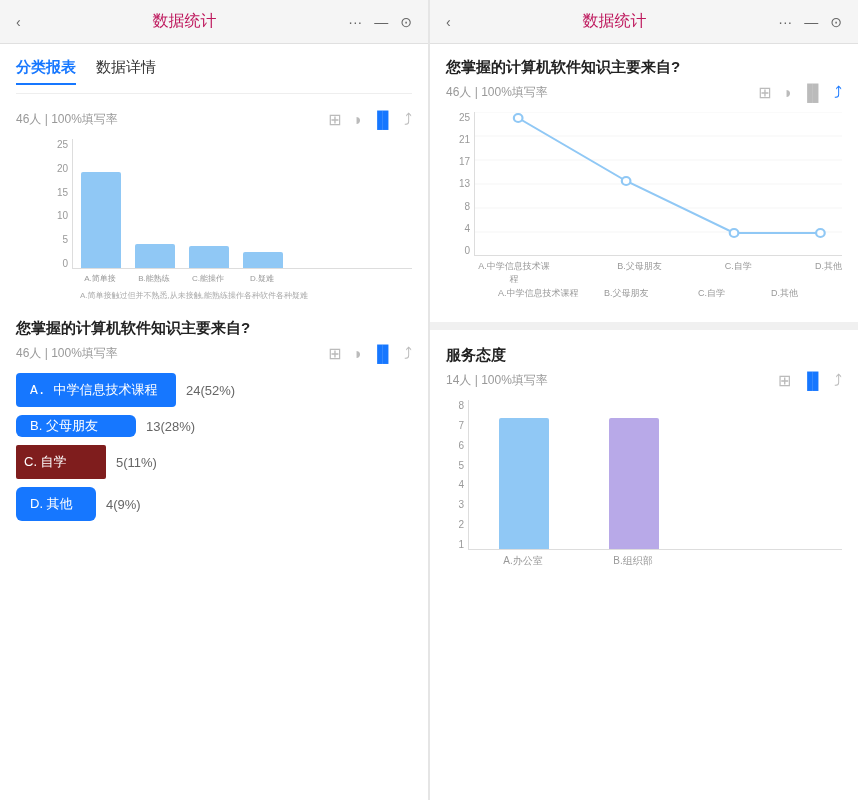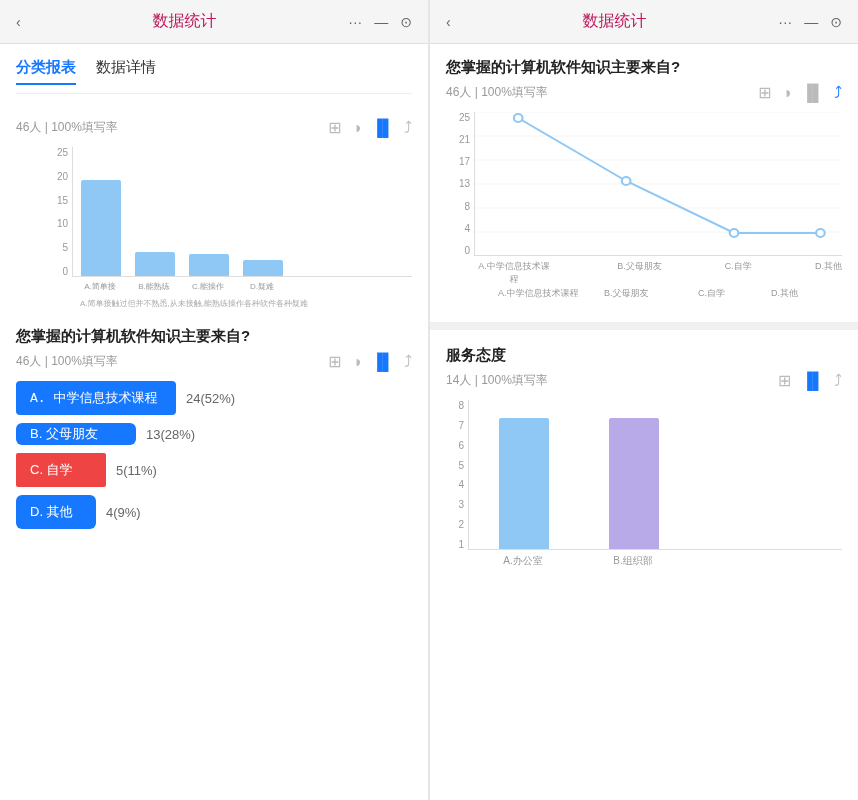--- a/index.html
+++ b/index.html
@@ -47,21 +47,21 @@
     .content {
       flex: 1;
       overflow-y: auto;
       padding: 14px 16px;
       background: #fff;
     }
     
     .tabs {
       display: flex;
       gap: 20px;
-      margin-bottom: 24px;
+      margin-bottom: 16px;
       border-bottom: 1px solid #eee;
       padding-bottom: 8px;
     }
     .tab {
       font-size: 15px;
       color: #333;
       cursor: pointer;
       padding-bottom: 6px;
     }
     .tab.active {
@@ -208,21 +208,21 @@
         <div style="background:#1677ff;color:#fff;padding:8px 14px;border-radius:4px;font-size:13px;min-width:160px;font-family:Liberation Mono, monospace;">A. 中学信息技术课程</div>
         <span style="font-size:13px;color:#666;">24(52%)</span>
       </div>
 
       <div class="option-bar-row">
         <div style="background:#1677ff;color:#fff;padding:2px 14px;border-radius:6px;font-size:13px;min-width:120px;">B. 父母朋友</div>
         <span style="font-size:13px;color:#666;">13(28%)</span>
       </div>
 
       <div class="option-bar-row">
-        <div style="background:#ef4444;color:#fff;padding:8px 14px;border-radius:2px;font-size:13px;min-width:90px;">C. 自学</div>
+        <div style="background:#7f1d1d;color:#fff;padding:8px 8px;border-radius:2px;font-size:13px;min-width:90px;">C. 自学</div>
         <span style="font-size:13px;color:#666;">5(11%)</span>
       </div>
 
       <div class="option-bar-row">
         <div style="background:#1677ff;color:#fff;padding:8px 14px;border-radius:6px;font-size:13px;min-width:80px;">D. 其他</div>
         <span style="font-size:13px;color:#666;">4(9%)</span>
       </div>
     </div>
   </div>
 </div>

